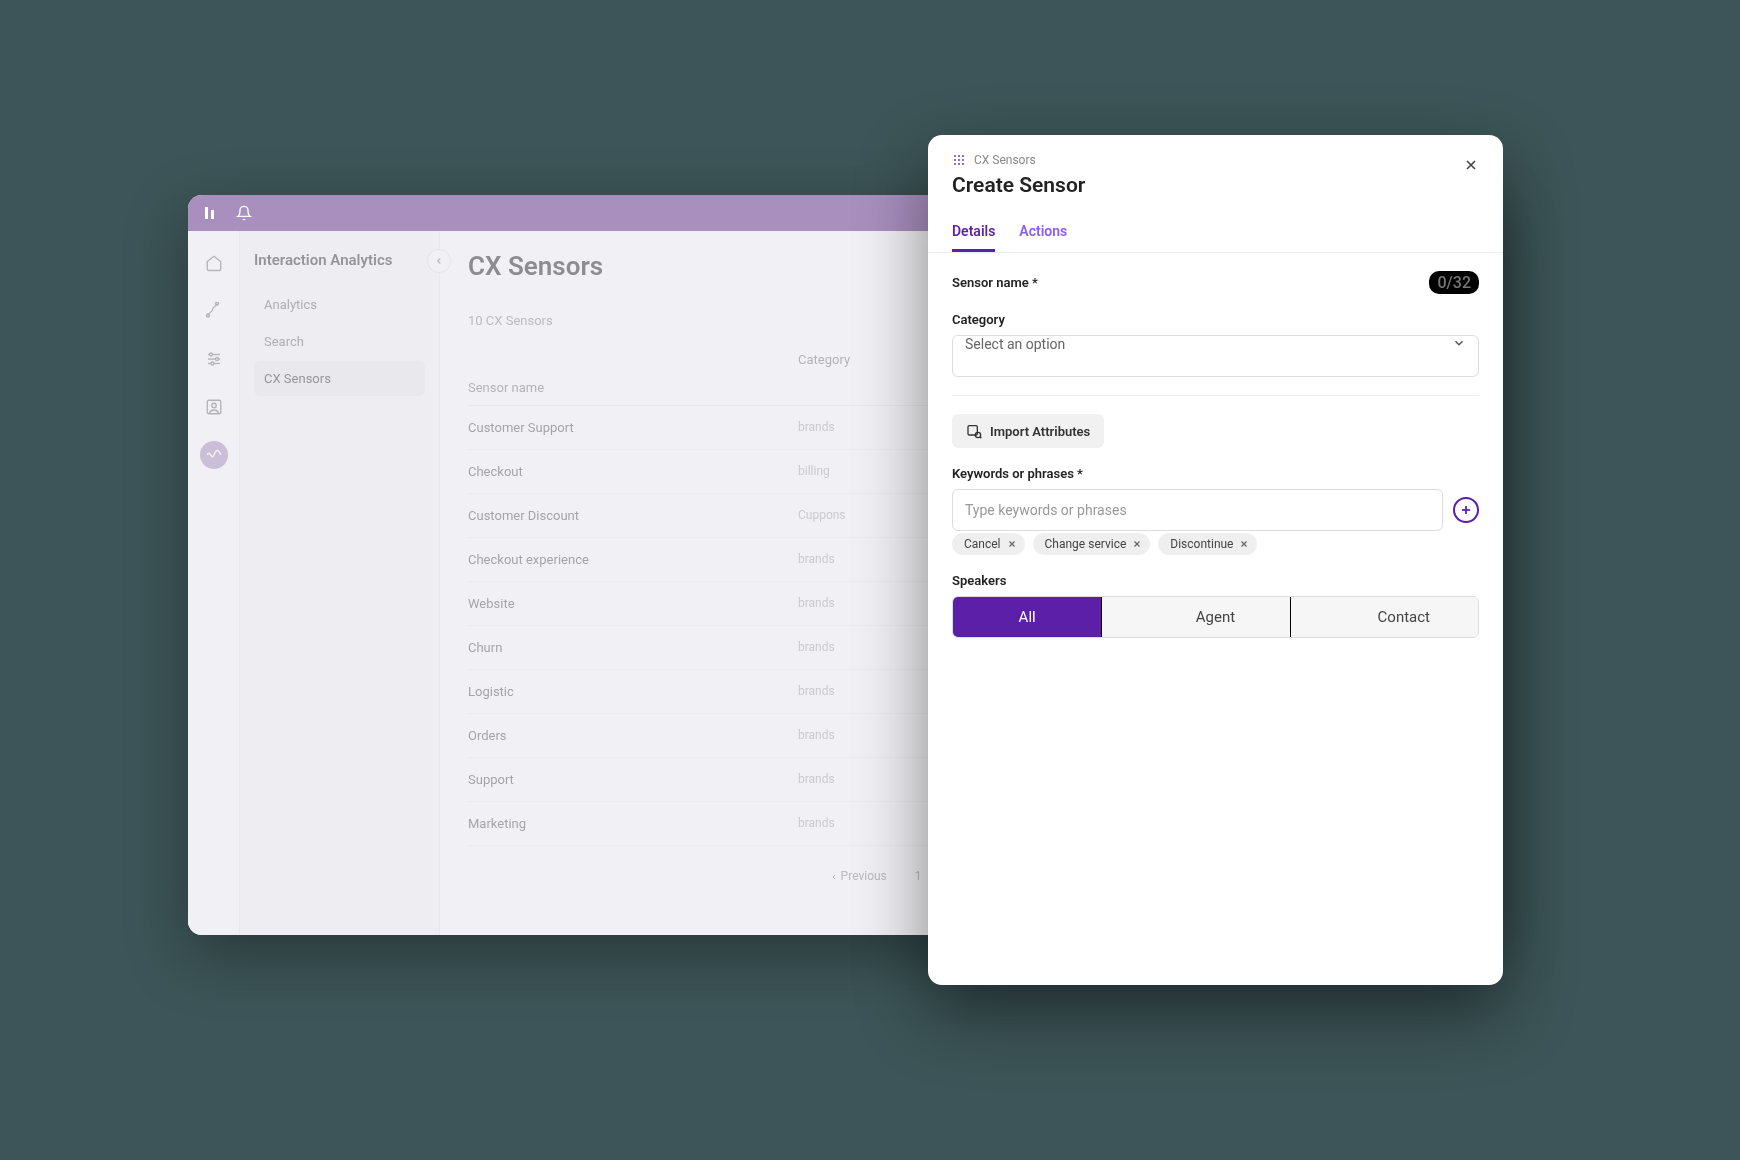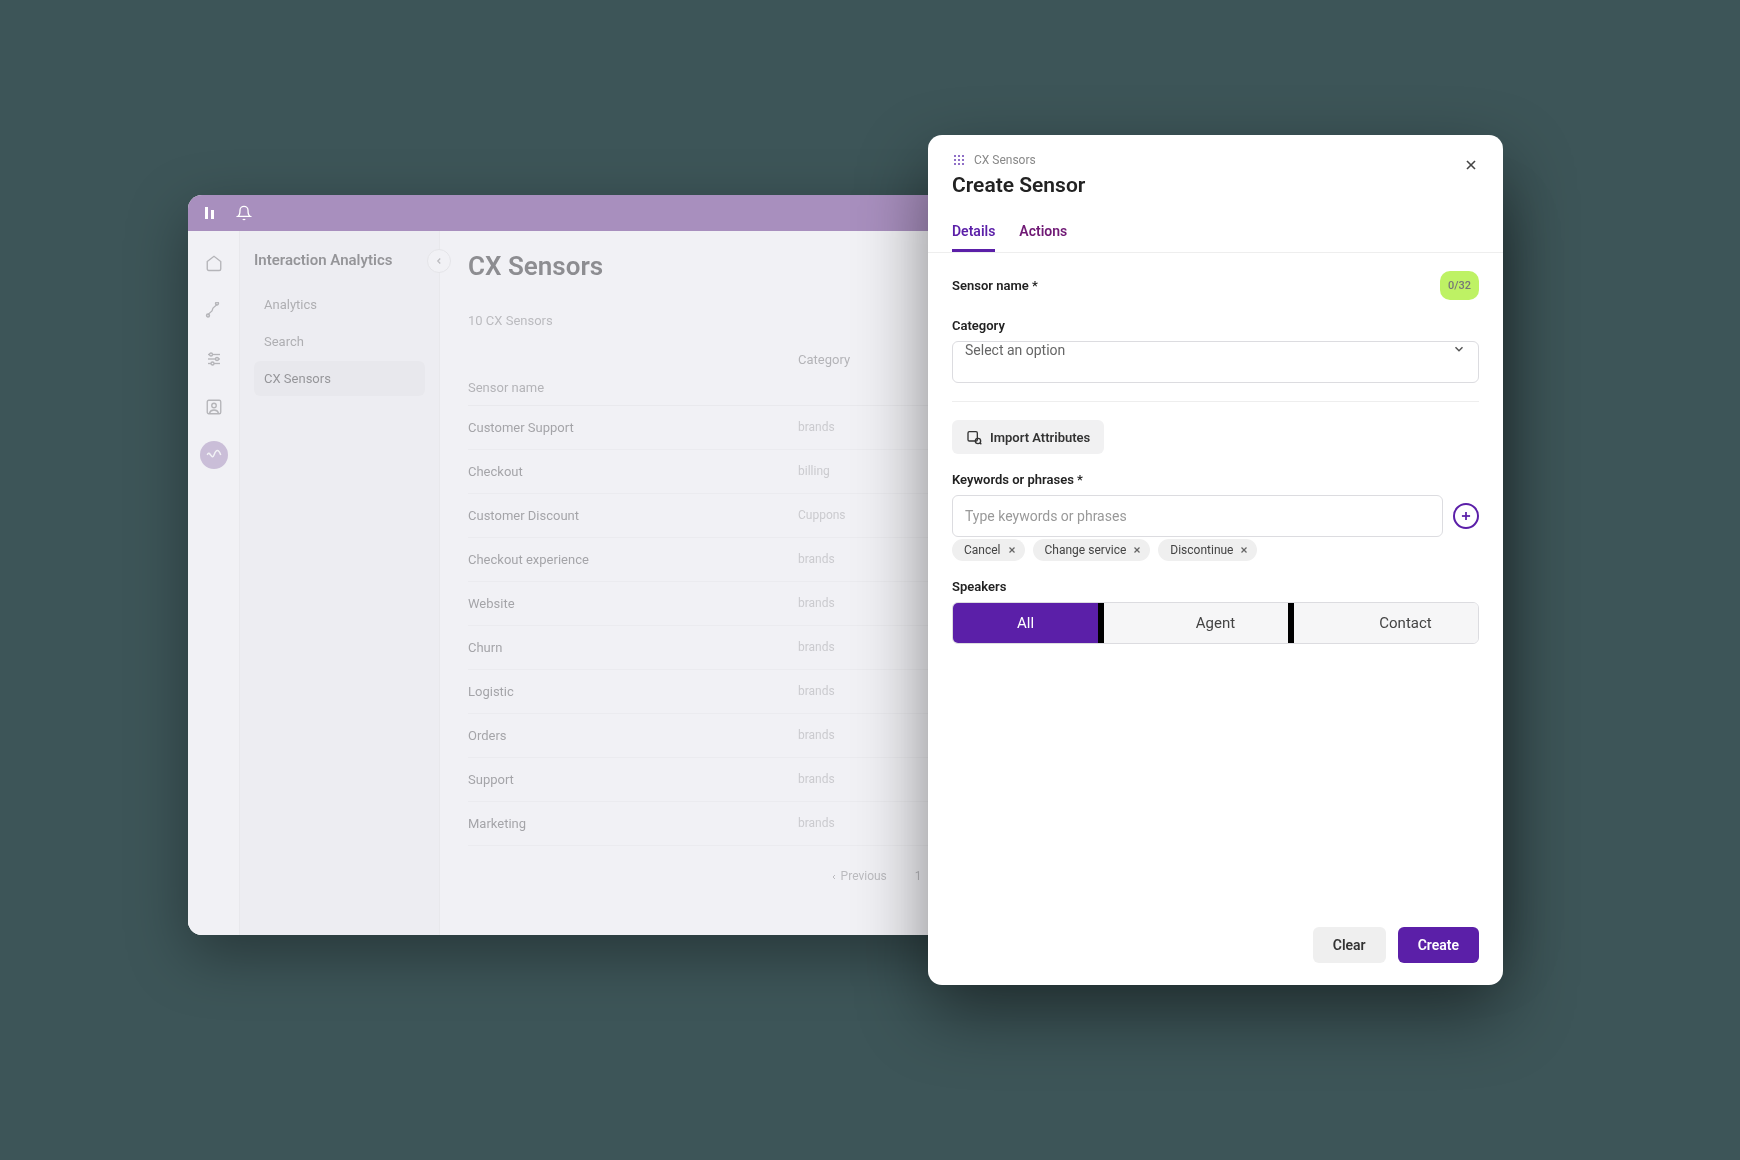--- a/index.html
+++ b/index.html
@@ -221,21 +221,21 @@
   }
   .modal-tabs {
     display: flex;
     gap: 24px;
     padding: 6px 24px 0;
     border-bottom: 1px solid #eee;
   }
   .modal-tab {
     font-size: 14px;
     font-weight: 600;
-    color: #701a75;
+    color: #8b5cf6;
     padding: 8px 0 10px;
     cursor: pointer;
     border-bottom: 3px solid transparent;
   }
   .modal-tab.active {
     color: #5b1fa8;
     border-bottom-color: #5b1fa8;
   }
   .modal-body {
     flex: 1;
@@ -246,25 +246,25 @@
   .field-label {
     display: flex;
     justify-content: space-between;
     align-items: center;
     font-size: 13px;
     font-weight: 600;
     color: #222;
     margin-bottom: 8px;
   }
   .counter-pill {
-    background: #bef264;
+    background: #000000;
     color: #777;
-    font-size: 11px;
+    font-size: 16px;
     font-weight: 500;
-    padding: 8px 8px;
+    padding: 2px 8px;
     border-radius: 10px;
   }
   .text-input, .select-input {
     width: 100%;
     height: 42px;
     border: 1px solid #dcdce0;
     border-radius: 6px;
     padding: 0 12px;
     font-size: 14px;
     color: #333;
@@ -343,21 +343,21 @@
   }
   .seg {
     flex: 1;
     text-align: center;
     padding: 11px 0;
     font-size: 15px;
     color: #444;
     cursor: pointer;
     background: #f6f6f7;
   }
-  .seg + .seg { border-left: 6px solid #000000; padding-left: 39px; }
+  .seg + .seg { border-left: 1px solid #000000; padding-left: 39px; }
   .seg.active {
     background: #5b1fa8;
     color: #fff;
   }
   .modal-footer {
     padding: 14px 24px 22px;
     display: flex;
     justify-content: flex-end;
     gap: 12px;
   }
@@ -644,17 +644,13 @@
         <span>Speakers</span>
       </div>
       <div class="segmented">
         <div class="seg active">All</div>
         <div class="seg">Agent</div>
         <div class="seg">Contact</div>
       </div>
     </div>
   </div>
 
-  <div class="modal-footer">
-    <button class="btn btn-secondary">Clear</button>
-    <button class="btn btn-primary">Create</button>
-  </div>
 </div>
 
 </body></html>

